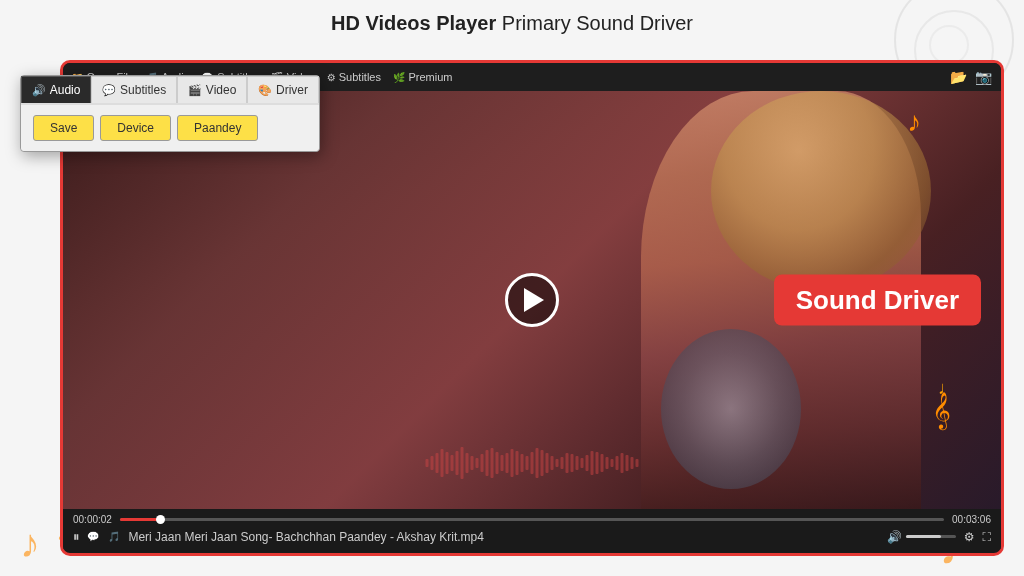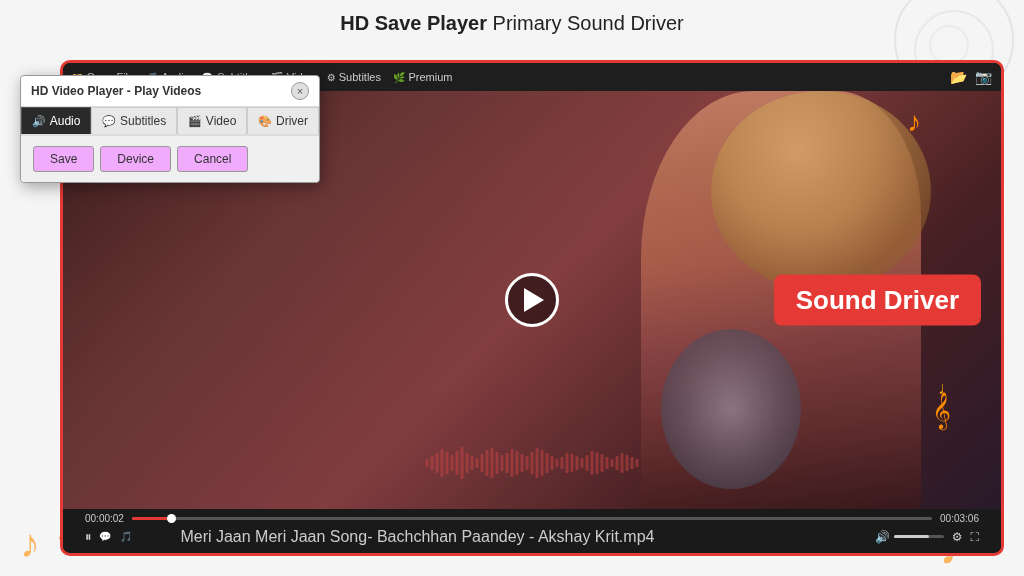--- a/index.html
+++ b/index.html
@@ -166,21 +166,21 @@
       z-index: 20;
     }
 
     
     .controls-bar {
       background: #1a1a1a;
       height: 40px;
       display: flex;
       flex-direction: column;
       justify-content: center;
-      padding: 0 22px;
+      padding: 0 10px;
     }
     .progress-row {
       display: flex;
       align-items: center;
       gap: 8px;
       margin-bottom: 4px;
     }
     .time-label {
       color: #ccc;
       font-size: 10px;
@@ -213,26 +213,25 @@
       align-items: center;
       gap: 8px;
     }
     .ctrl-btn {
       color: #ccc;
       font-size: 12px;
       cursor: pointer;
     }
     .file-name {
       color: #ccc;
-      font-size: 16px;
+      font-size: 12px;
       flex: 1;
       overflow: hidden;
       text-overflow: ellipsis;
       white-space: nowrap;
-      margin-left: 40px;
     }
     .vol-area {
       display: flex;
       align-items: center;
       gap: 4px;
     }
     .vol-bar {
       width: 50px;
       height: 3px;
       background: #555;
@@ -368,21 +367,21 @@
       background: #f0f0f0;
       border-top: 1px solid #ddd;
       border-radius: 0 0 4px 4px;
     }
     .footer-btn {
       padding: 5px 16px;
       font-size: 12px;
       border: 1px solid #999;
       border-radius: 3px;
       cursor: pointer;
-      background: #f0abfc;
+      background: #fde047;
       color: #333;
     }
 
     
     .corner-note {
       position: absolute;
       font-size: 40px;
       color: #ff8c00;
       opacity: 0.6;
       pointer-events: none;
@@ -401,21 +400,21 @@
 
 <div class="film-reel" style="width:120px;height:120px;top:-20px;right:10px;border-color:rgba(180,180,180,0.25);"></div>
 <div class="film-reel" style="width:80px;height:80px;top:10px;right:30px;border-color:rgba(180,180,180,0.2);"></div>
 <div class="film-reel" style="width:40px;height:40px;top:25px;right:55px;border-color:rgba(180,180,180,0.15);"></div>
 
 <span class="corner-note" style="bottom:10px;left:20px;">♪</span>
 <span class="corner-note" style="bottom:30px;left:55px;font-size:28px;">♫</span>
 <span class="corner-note" style="bottom:0px;right:35px;font-size:50px;">♩</span>
 
 <div class="page-title">
-  <strong>HD Save Player</strong><span> Primary Sound Driver</span>
+  <strong>HD Videos Player</strong><span> Primary Sound Driver</span>
 </div>
 
 <div class="main-container">
 
   <div class="player-wrapper">
 
     <div class="toolbar">
       <div class="toolbar-item">
         <span class="toolbar-icon">📁</span>
         <span>Open File</span>
@@ -536,24 +535,20 @@
         <span class="ctrl-icon" style="color:#ccc;font-size:12px;">⚙</span>
         <span class="ctrl-icon" style="color:#ccc;font-size:12px;">⛶</span>
       </div>
     </div>
 
   </div>
 </div>
 
 <div class="dialog">
 
-  <div class="dialog-titlebar">
-    <span class="dialog-title-text">HD Video Player - Play Videos</span>
-    <div class="dialog-close">×</div>
-  </div>
 
   <div class="dialog-tabs">
     <div class="dialog-tab active">
       <span class="tab-icon">🔊</span>
       <span>Audio</span>
     </div>
     <div class="dialog-tab">
       <span class="tab-icon">💬</span>
       <span>Subtitles</span>
     </div>
@@ -564,15 +559,15 @@
     <div class="dialog-tab">
       <span class="tab-icon">🎨</span>
       <span>Driver</span>
     </div>
   </div>
 
 
   <div class="dialog-footer">
     <button class="footer-btn">Save</button>
     <button class="footer-btn">Device</button>
-    <button class="footer-btn">Cancel</button>
+    <button class="footer-btn">Paandey</button>
   </div>
 </div>
 
 </body></html>

